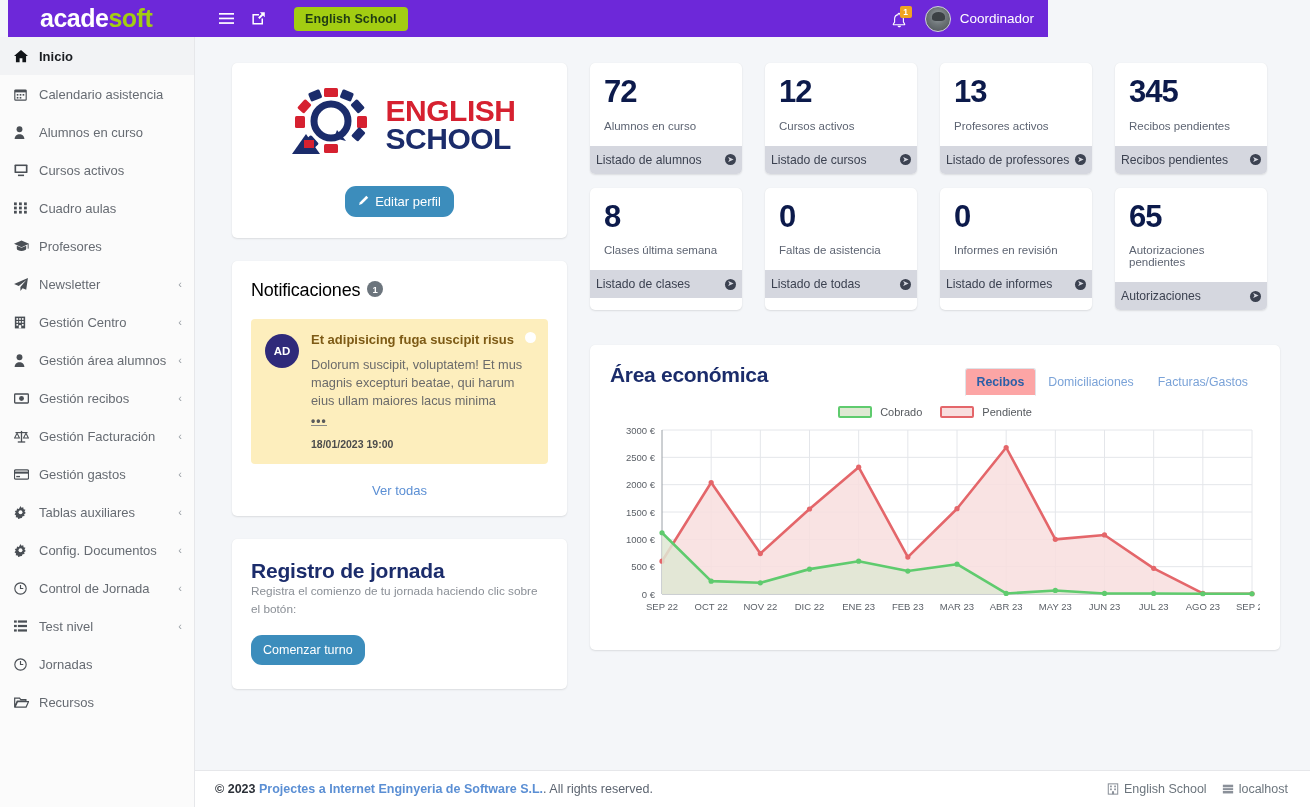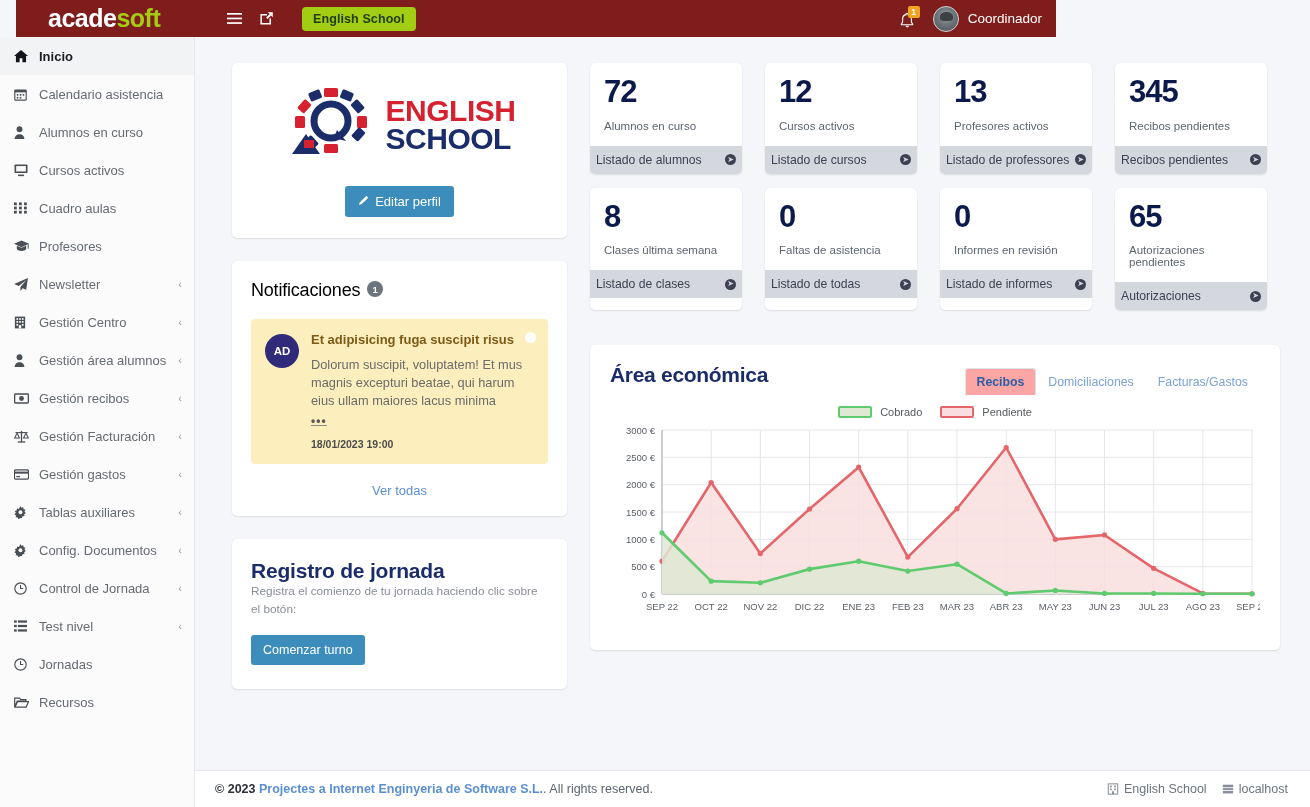--- a/index.html
+++ b/index.html
@@ -6,22 +6,22 @@
   html, body {
     width: 1310px; height: 807px;
     font-family: "Liberation Sans", sans-serif;
     background: #f4f6f9;
     overflow: hidden;
   }
   .app { position: relative; width: 1310px; height: 807px; }
 
   
   .topbar {
-    position: absolute; top: 0; left: 16px; width: 1040px; height: 37px;
-    background: #7f1d1d; display: flex; align-items: center;
+    position: absolute; top: 0; left: 8px; width: 1040px; height: 37px;
+    background: #6d28d9; display: flex; align-items: center;
     z-index: 30;
   }
   .brand {
     width: 195px; height: 37px; display: flex; align-items: center;
     padding-left: 32px; font-size: 25px; font-weight: bold; letter-spacing: -0.5px;
   }
   .brand .b1 { color: #ffffff; }
   .brand .b2 { color: #a3cd12; }
   .topbar-left { display: flex; align-items: center; gap: 17px; padding-left: 16px; }
   .icon-btn {
@@ -87,21 +87,21 @@
 
   
   .left-col { position: absolute; left: 232px; top: 63px; width: 335px; }
   .logo-card { padding: 23px 20px 21px; text-align: center; }
   .logo-row { display: flex; align-items: center; justify-content: center; gap: 10px; }
   .logo-text { text-align: left; line-height: 0.95; }
   .logo-text .l1 { color: #d62130; font-size: 30px; font-weight: bold; letter-spacing: -0.5px; display:block; }
   .logo-text .l2 { color: #1b2c6b; font-size: 30px; font-weight: bold; letter-spacing: -0.5px; display:block; }
   .btn {
     display: inline-flex; align-items: center; gap: 6px; border: none;
-    border-radius: 3px; cursor: pointer; font-family: inherit;
+    border-radius: 11px; cursor: pointer; font-family: inherit;
   }
   .btn-primary { background: #3c8dbc; color: #fff; font-size: 13px; padding: 8px 13px; }
   .edit-profile-wrap { margin-top: 22px; }
 
   .notif-card { margin-top: 23px; padding: 19px 19px 14px; }
   .notif-head { display: flex; align-items: center; gap: 7px; }
   .notif-title { font-size: 18px; font-weight: normal; color: #000000; letter-spacing: -0.2px; }
   .notif-count {
     background: #6c757d; color: #fff; font-size: 9.5px; font-weight: bold;
     width: 16px; height: 16px; border-radius: 50%;

